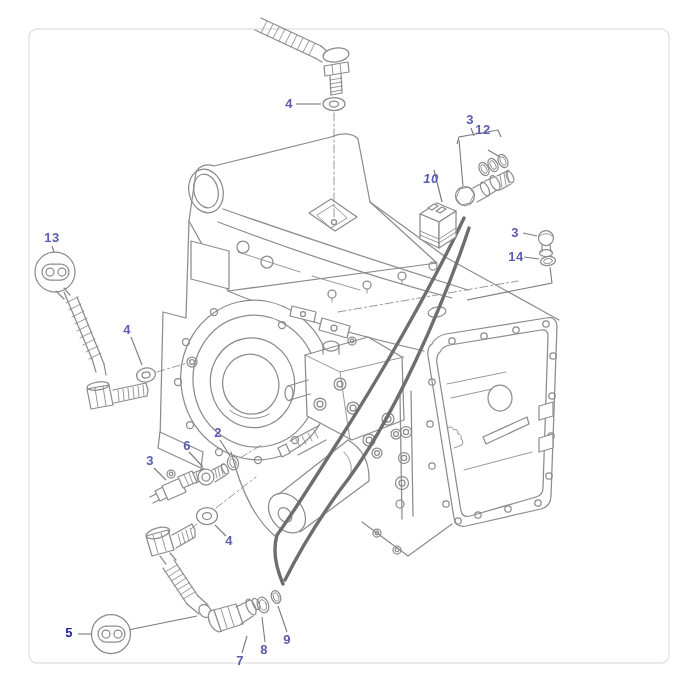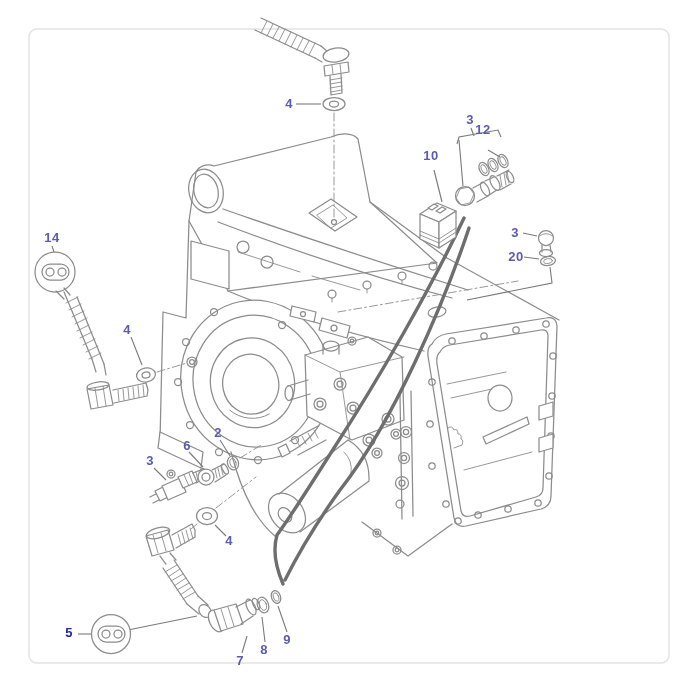--- a/index.html
+++ b/index.html
@@ -332,24 +332,24 @@
     <ellipse class="ln thin" cx="548" cy="261" rx="4.4" ry="2.4" transform="rotate(-8 548 261)"></ellipse>
     <path class="leader" d="M550,267 L552,283 L467,300"></path>
   </g>
 
 </svg>
 
 <div id="callout-layer">
       <span class="callout" style="left: 289px; top: 104px;">4</span>
       <span class="callout" style="left: 470px; top: 120px;">3</span>
       <span class="callout" style="left: 483px; top: 130px;">12</span>
-      <span class="callout" style="left: 431px; top: 156px;">10</span>
+      <span class="callout" style="left: 431px; top: 179px; font-style: italic;">10</span>
       <span class="callout" style="left: 515px; top: 233px;">3</span>
-      <span class="callout" style="left: 516px; top: 257px;">20</span>
-      <span class="callout" style="left: 52px; top: 238px;">14</span>
+      <span class="callout" style="left: 516px; top: 257px;">14</span>
+      <span class="callout" style="left: 52px; top: 238px;">13</span>
       <span class="callout" style="left: 127px; top: 330px;">4</span>
       <span class="callout" style="left: 150px; top: 461px;">3</span>
       <span class="callout" style="left: 187px; top: 446px;">6</span>
       <span class="callout" style="left: 218px; top: 433px;">2</span>
       <span class="callout" style="left: 229px; top: 541px;">4</span>
       <span class="callout bold" style="left: 69px; top: 633px;">5</span>
       <span class="callout" style="left: 240px; top: 661px;">7</span>
       <span class="callout" style="left: 264px; top: 650px;">8</span>
       <span class="callout" style="left: 287px; top: 640px;">9</span>
     </div>

